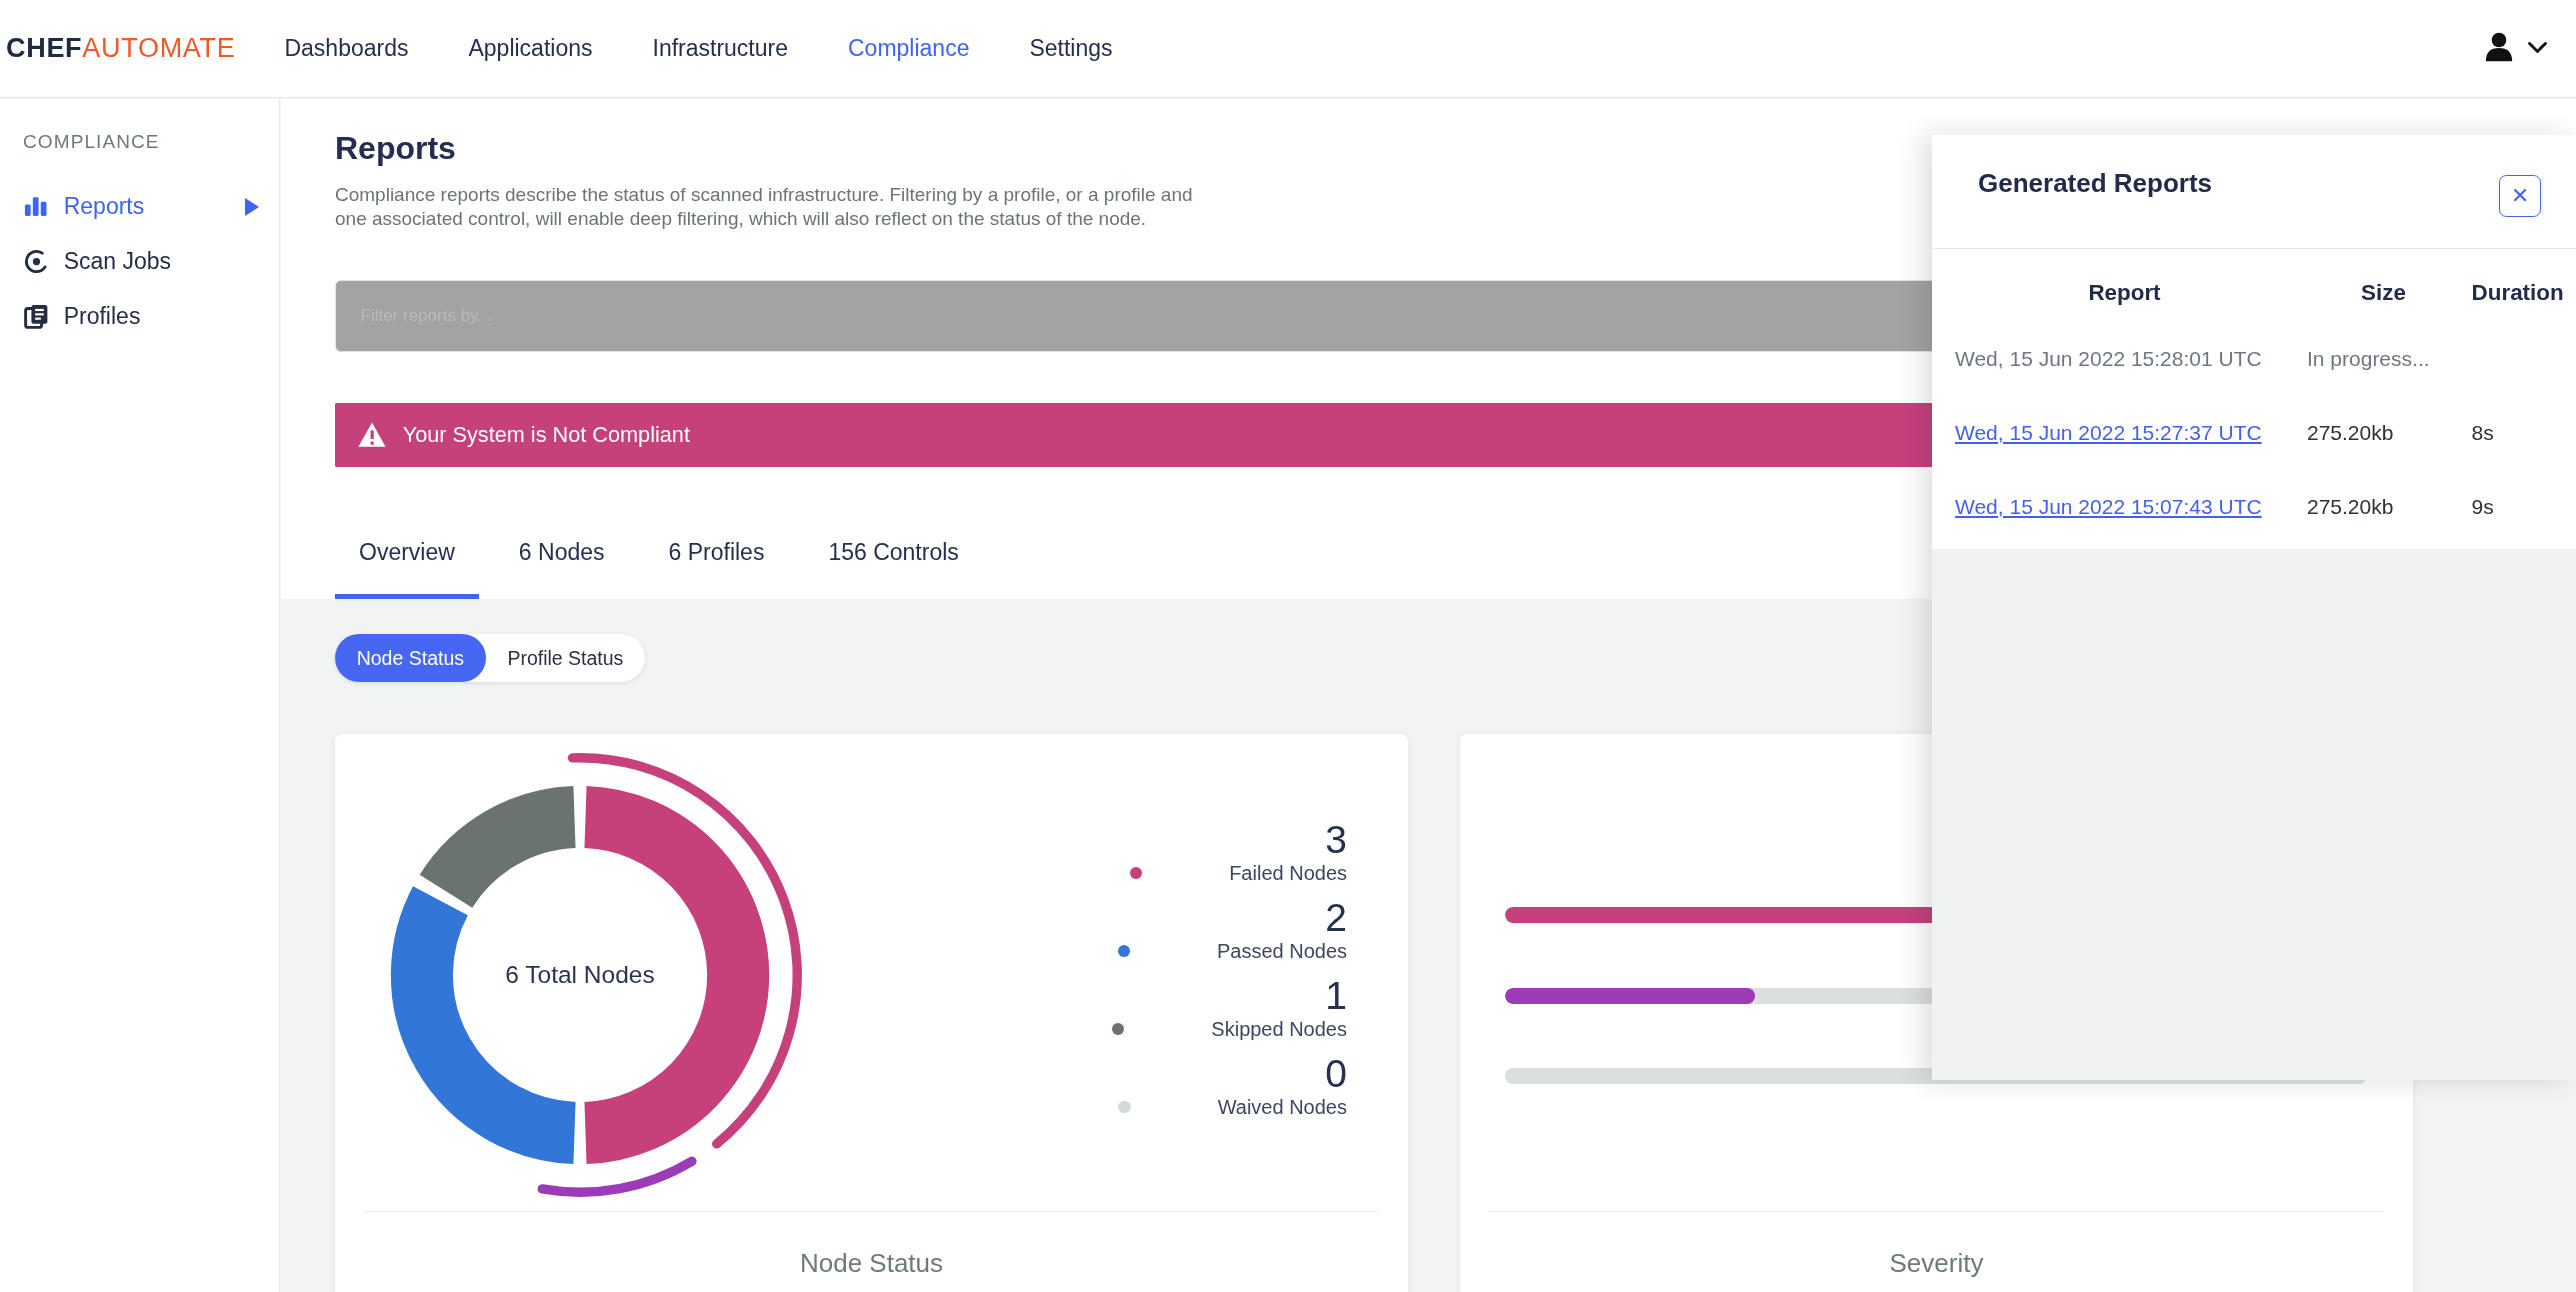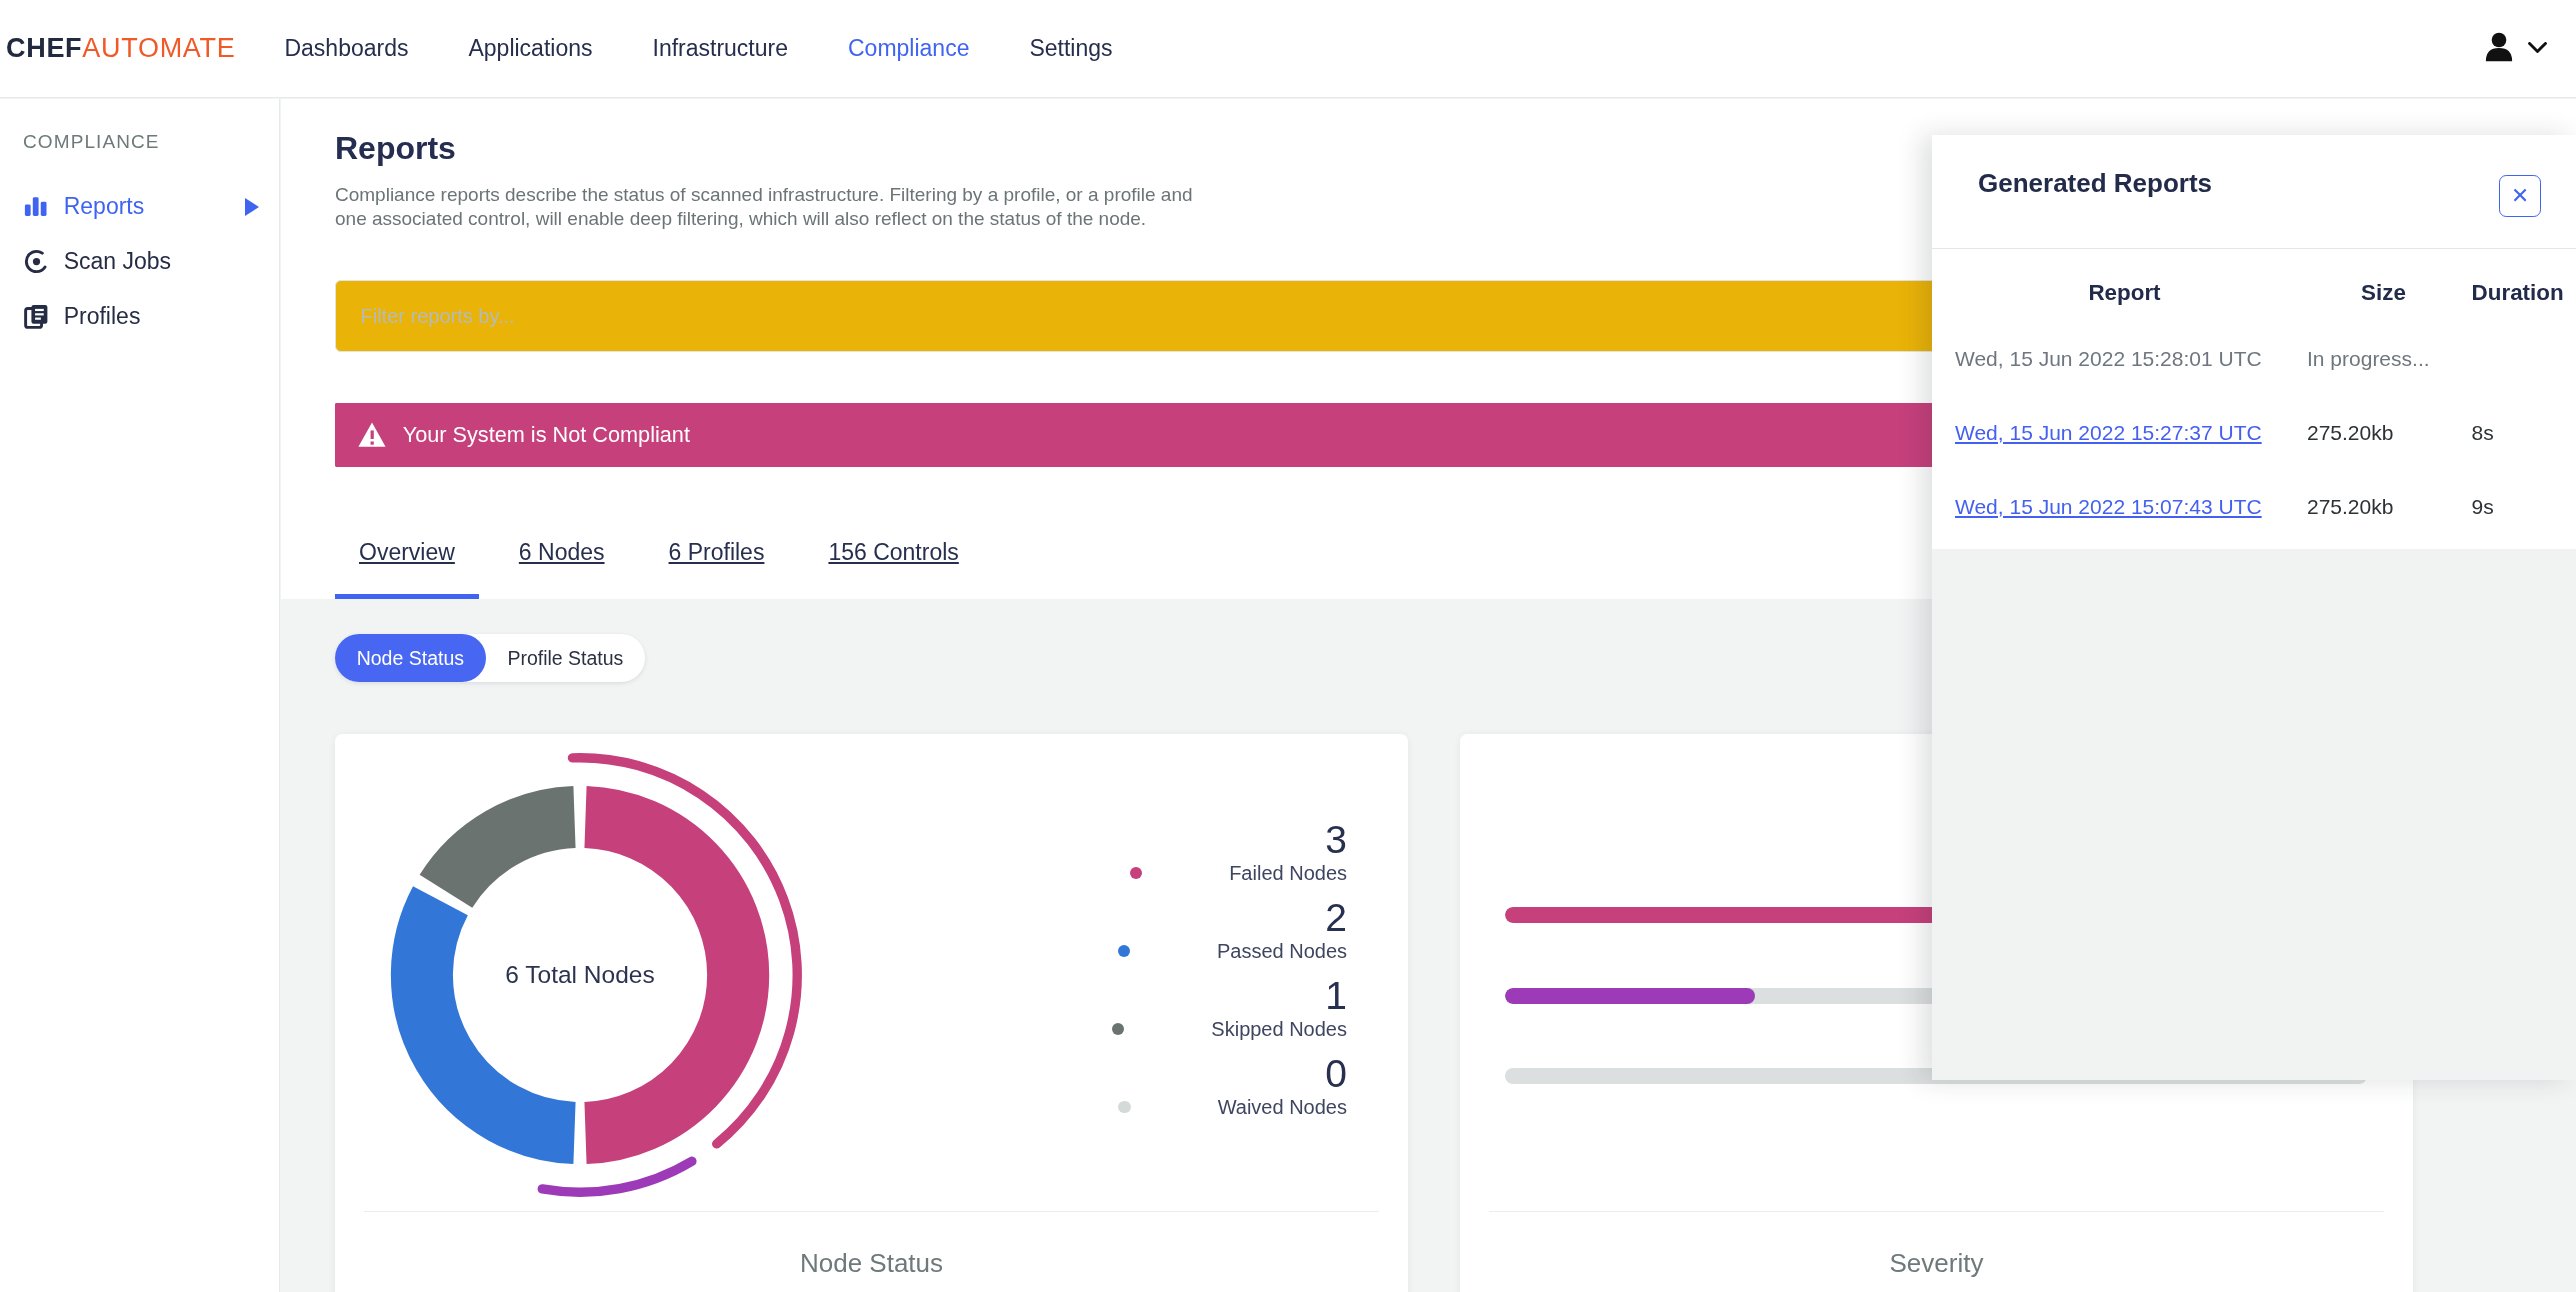--- a/index.html
+++ b/index.html
@@ -26,31 +26,31 @@
   .side-item .lbl{font-size:23px;color:#252c44;margin-left:10px;}
   .side-item.active .lbl{color:#4064f2;}
   .side-arrow{position:absolute;right:20px;width:0;height:0;border-left:14.4px solid #4064f2;
               border-top:9.4px solid transparent;border-bottom:9.4px solid transparent;}
 
   
   .main-white{position:absolute;left:281px;top:99px;width:2295px;height:500px;background:#ffffff;}
   .page-title{position:absolute;left:335px;top:130px;font-size:32px;font-weight:600;color:#252e50;}
   .page-desc{position:absolute;left:335px;top:183px;width:888px;font-size:19px;line-height:24px;color:#6b7476;}
   .filter-input{position:absolute;left:335px;top:280px;width:2170px;height:72px;box-sizing:border-box;
-                border:1.4px solid #e0e4e4;border-radius:5.8px;background:#eab308;padding-left:24.5px;
-                font-size:20px;color:#3a4043;font-family:"Liberation Sans",sans-serif;outline:none;}
+                border:1.4px solid #e0e4e4;border-radius:5.8px;background:#a3a3a3;padding-left:24.5px;
+                font-size:17px;color:#3a4043;font-family:"Liberation Sans",sans-serif;outline:none;}
   .filter-input::placeholder{color:#b5bbbb;}
   .alert-bar{position:absolute;left:335px;top:403px;width:2195px;height:64px;background:#c6407c;border-radius:1.4px;
              display:flex;align-items:center;}
   .alert-bar .txt{margin-left:16px;font-size:21.7px;color:#ffffff;}
   .alert-bar svg{margin-left:21.7px;}
 
   .tabs{position:absolute;left:335px;top:505px;height:94px;display:flex;}
   .tab{position:relative;height:94px;display:flex;align-items:center;padding:0 24px;margin-right:16px;
-       font-size:23px;color:#272f4f;cursor:pointer;text-decoration:underline;}
+       font-size:23px;color:#272f4f;cursor:pointer;}
   .tab.active::after{content:"";position:absolute;left:0;right:0;bottom:0;height:5px;background:#4064f2;}
 
   
   .toggle{position:absolute;left:335px;top:634px;height:48px;background:#ffffff;border-radius:24px;
           display:flex;align-items:center;box-shadow:0 1.4px 4.3px rgba(40,50,60,0.12);}
   .toggle-opt{height:48px;display:flex;align-items:center;padding:0 21.7px;font-size:19.5px;color:#2a3142;
               border-radius:24px;cursor:pointer;}
   .toggle-opt.active{background:#4766f1;color:#ffffff;}
 
   .card{position:absolute;background:#ffffff;border-radius:7.2px;box-shadow:0 1.4px 7.2px rgba(40,50,60,0.07);}

